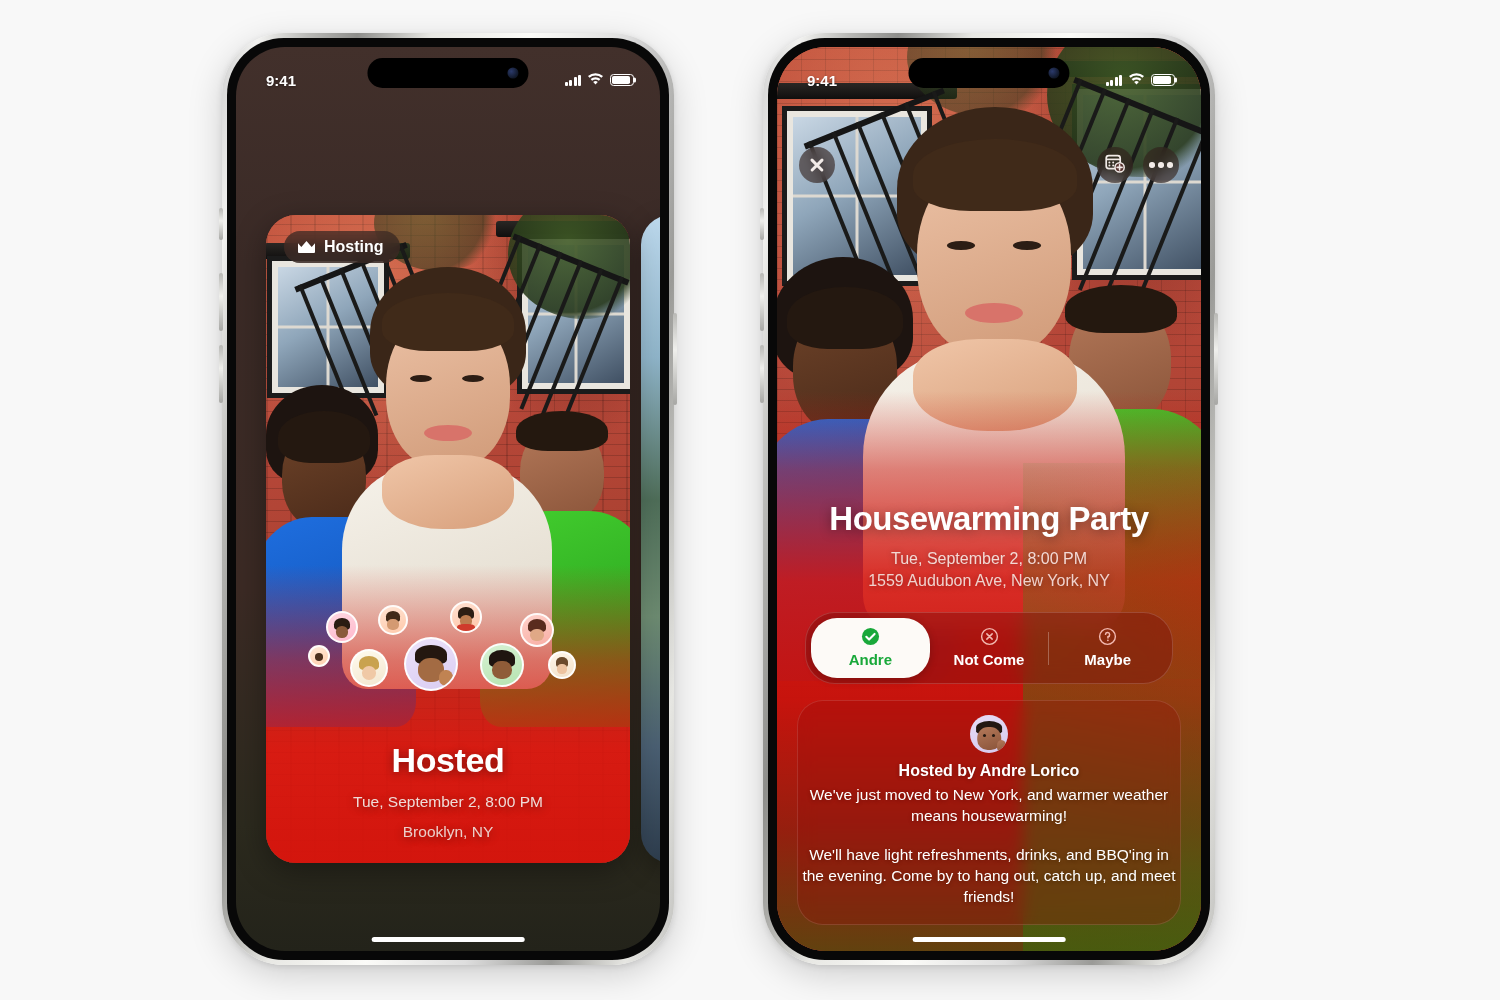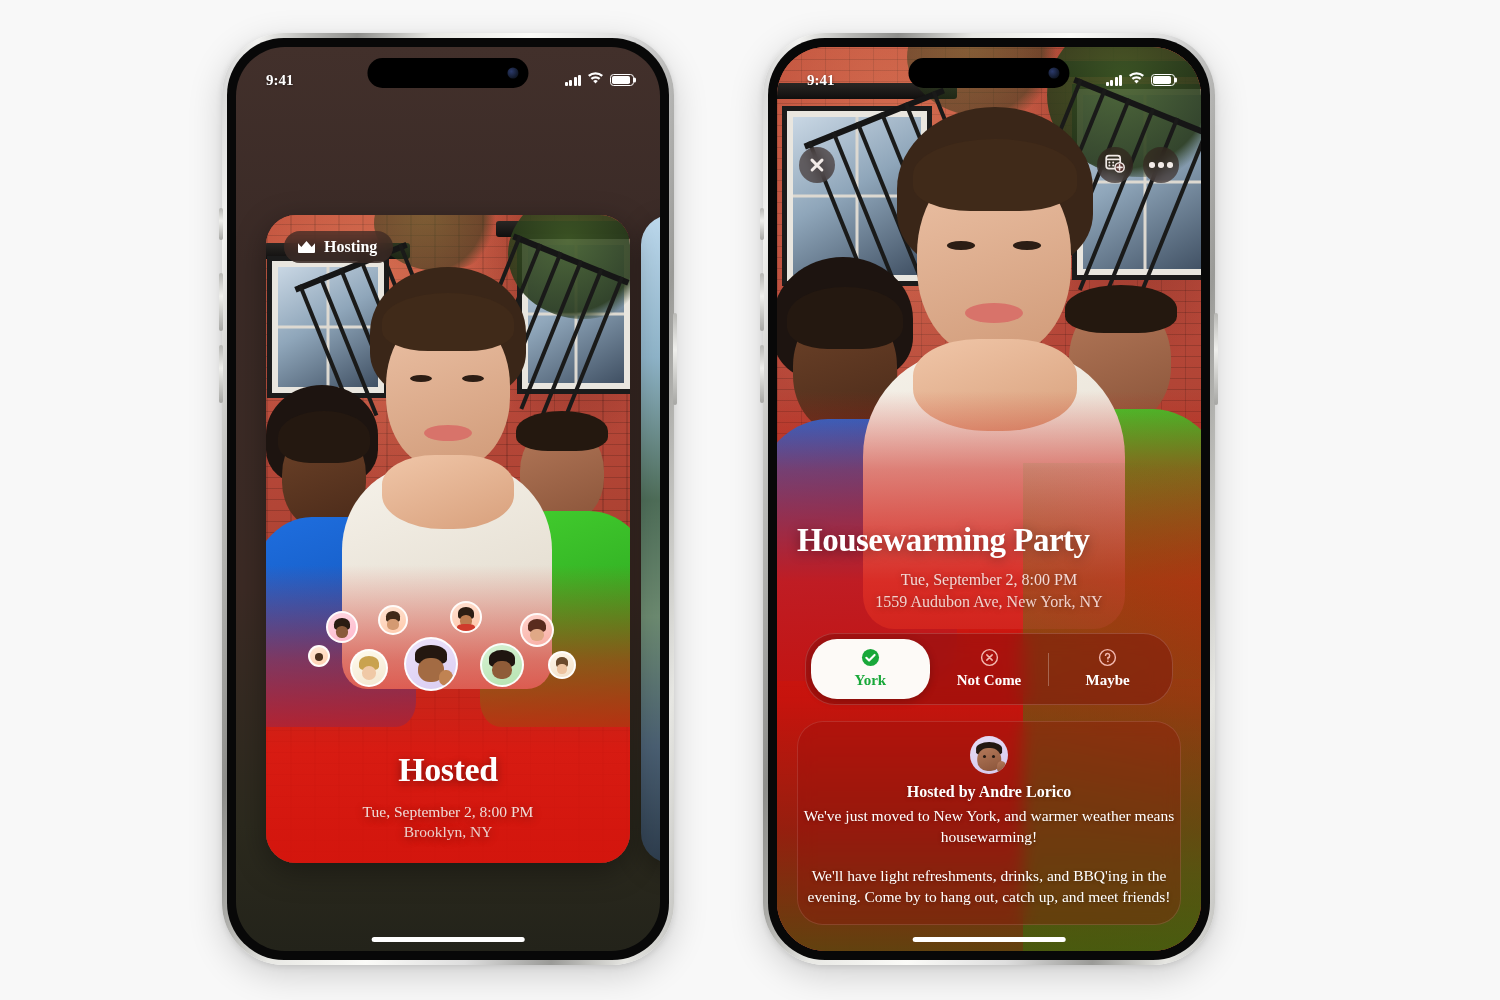--- a/index.html
+++ b/index.html
@@ -11,21 +11,20 @@
   }
   .stage { position: relative; width: 1500px; height: 1000px; background: #f8f8f8; }
 
   
   .phone {
     position: absolute;
     border-radius: 62px;
     background: linear-gradient(100deg,#cfcfcf 0%,#f2f2f0 6%,#b9b9b6 14%,#8e8e8b 22%,#e8e8e4 34%,#fbfbf8 50%,#dedede 66%,#9a9a97 80%,#e6e6e2 92%,#c2c2bf 100%);
     padding: 5px;
     box-shadow: 0 10px 34px rgba(0,0,0,.17), 0 2px 6px rgba(0,0,0,.10);
-    font-family: Liberation Serif, serif;
   }
   .phone-inner {
     width: 100%; height: 100%;
     border-radius: 57px;
     background: #080808;
     padding: 9px;
   }
   .screen {
     position: relative;
     width: 100%; height: 100%;
@@ -215,21 +214,21 @@
   }
   .card-text {
     position:absolute; left:0; right:0; bottom: 22px; z-index: 25;
     text-align:center; padding: 0 18px;
     text-shadow: 0 2px 10px rgba(0,0,0,.42);
   }
   .card-title {
     color:#fff; font-size: 34px; font-weight:bold; line-height:1.08; letter-spacing:-.4px;
   }
   .card-date { color:#f0dcd8; font-size:15.5px; margin-top: 14px; }
-  .card-place { color:#eccfca; font-size:15.5px; margin-top: 2px; }
+  .card-place { color:#eccfca; font-size:15.5px; margin-top: 12px; }
 
   
   .cluster { position:absolute; z-index: 24; }
   .cl-av { position:absolute; border-radius:50%; border:2.5px solid rgba(255,255,255,.92); overflow:hidden; }
 
   
   .detail-nav {
     position:absolute; top: 100px; left:0; right:0; z-index:30;
     display:flex; align-items:center; justify-content:space-between; padding: 0 22px;
   }
@@ -254,21 +253,21 @@
     background: linear-gradient(180deg, rgba(190,25,18,0) 0%, rgba(205,24,17,.5) 14%, rgba(215,20,14,.88) 34%, rgba(200,18,12,.97) 55%, rgba(150,30,14,.98) 78%, rgba(96,66,14,.97) 100%);
     z-index: 20;
   }
   .detail-grad-green {
     position:absolute; right:0; bottom:0; width:42%; top:46%;
     background: linear-gradient(200deg, rgba(40,150,25,0) 0%, rgba(40,145,22,.30) 40%, rgba(48,120,18,.52) 75%, rgba(58,105,14,.6) 100%);
     z-index: 21; pointer-events:none;
   }
   .detail-content { position:absolute; left:0; right:0; bottom:0; z-index: 28; padding: 0 20px 26px; }
   .d-title {
-    color:#fff; font-size: 33px; font-weight:bold; text-align:left; letter-spacing:-.5px;
+    color:#fff; font-size: 33px; font-weight:bold; text-align:center; letter-spacing:-.5px;
     text-shadow: 0 2px 12px rgba(0,0,0,.4);
   }
   .d-sub { color:#f2d9d5; font-size:16px; text-align:center; margin-top:12px; text-shadow:0 1px 6px rgba(0,0,0,.35); }
   .d-sub2 { color:#f0d2cd; font-size:16px; text-align:center; margin-top:4px; text-shadow:0 1px 6px rgba(0,0,0,.35); }
 
   .rsvp {
     margin: 22px 8px 0;
     display:flex; align-items:center;
     background: rgba(120,12,10,.40);
     border: 1px solid rgba(255,255,255,.16);
@@ -590,21 +589,21 @@
           <div class="d-sub2">1559 Audubon Ave, New York, NY</div>
 
           <div class="rsvp">
             <div class="seg sel">
               <span class="sicon">
                 <svg width="19" height="19" viewBox="0 0 20 20">
                     <circle cx="10" cy="10" r="9" fill="#19a83a"></circle>
                     <path d="M5.6 10.3l2.9 2.9 5.8-5.9" fill="none" stroke="#fff" stroke-width="2.2" stroke-linecap="round" stroke-linejoin="round"></path>
                   </svg>
               </span>
-              <span class="slabel">York</span>
+              <span class="slabel">Andre</span>
             </div>
             <div class="seg">
               <span class="sicon">
                 <svg width="19" height="19" viewBox="0 0 20 20">
                     <circle cx="10" cy="10" r="8.3" fill="none" stroke="#f2b8b0" stroke-width="1.5"></circle>
                     <path d="M7.2 7.2l5.6 5.6M12.8 7.2l-5.6 5.6" stroke="#f2b8b0" stroke-width="1.6" stroke-linecap="round"></path>
                   </svg>
               </span>
               <span class="slabel">Not Come</span>
             </div>

